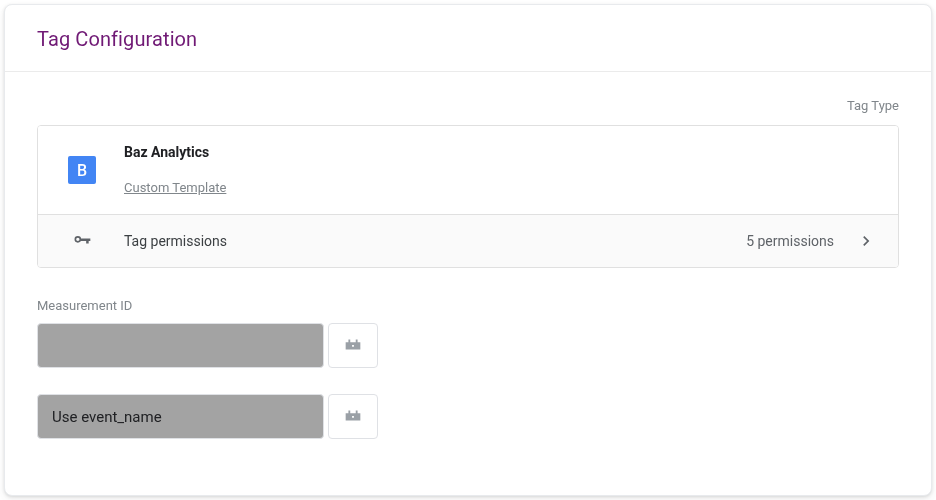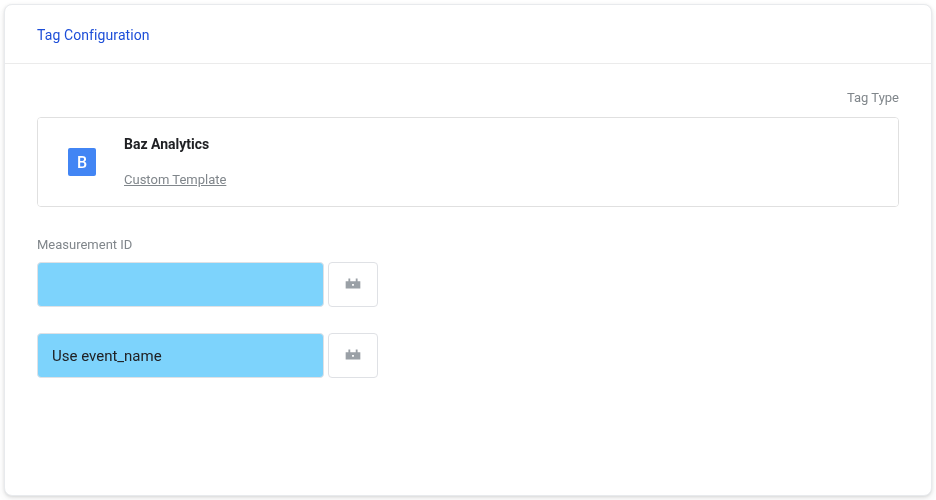--- a/index.html
+++ b/index.html
@@ -21,24 +21,24 @@
       box-shadow: 0 1px 3px rgba(60,64,67,0.15), 0 4px 8px rgba(60,64,67,0.08);
       background: #fff;
       overflow: hidden;
     }
     .panel-header {
       padding: 22px 32px 20px 32px;
       border-bottom: 1px solid #ebebeb;
     }
     .panel-title {
       font-family: "Google Sans", Roboto, Arial, sans-serif;
-      font-size: 14px;
+      font-size: 20px;
       font-weight: 400;
       letter-spacing: 0.1px;
-      color: #1d4ed8;
+      color: #701a75;
     }
     .panel-body {
       padding: 26px 32px 32px 32px;
     }
     .section-label {
       font-size: 13px;
       color: #80868b;
       margin-bottom: 12px;
       text-align: right;
     }
@@ -131,21 +131,21 @@
     .text-input {
       width: 287px;
       height: 45px;
       border: 1px solid #dfe1e5;
       border-radius: 4px;
       padding: 0 14px;
       font-size: 15px;
       color: #202124;
       font-family: inherit;
       outline: none;
-      background: #7dd3fc;
+      background: #a3a3a3;
     }
     .picker-btn {
       width: 50px;
       height: 45px;
       margin-left: 4px;
       border: 1px solid #dfe1e5;
       border-radius: 4px;
       background: #fff;
       display: flex;
       align-items: center;
@@ -168,20 +168,34 @@
 
     <div class="tag-type-card">
       <div class="tag-type-row">
         <div class="tag-icon">B</div>
         <div class="tag-text">
           <span class="tag-name">Baz Analytics</span>
           <span class="tag-sub">Custom Template</span>
         </div>
       </div>
 
+      <div class="permissions-row">
+        <span class="key-icon">
+          <svg width="20" height="20" viewBox="0 0 24 24" fill="currentColor">
+            <path d="M7 14a4 4 0 1 1 0-8 4 4 0 0 1 0 8zm0-6a2 2 0 1 0 0 4 2 2 0 0 0 0-4zm3.65 1H22v3h-2v3h-3v-3h-6.35a4.98 4.98 0 0 0 0-3z"></path>
+          </svg>
+        </span>
+        <span class="perm-label">Tag permissions</span>
+        <span class="perm-count">5 permissions</span>
+        <span class="chevron">
+          <svg width="20" height="20" viewBox="0 0 24 24" fill="currentColor">
+            <path d="M8.59 16.59 13.17 12 8.59 7.41 10 6l6 6-6 6z"></path>
+          </svg>
+        </span>
+      </div>
     </div>
 
     <div class="field-group">
       <div class="field-label">Measurement ID</div>
       <div class="field-row">
         <input type="text" class="text-input" value="" style="">
         <button class="picker-btn">
           <span>
             <svg width="22" height="22" viewBox="0 0 24 24" fill="currentColor">
               <path d="M4 10h3V7h2v3h6V7h2v3h3v8H4v-8zm7 3v2h2v-2h-2z"></path>

